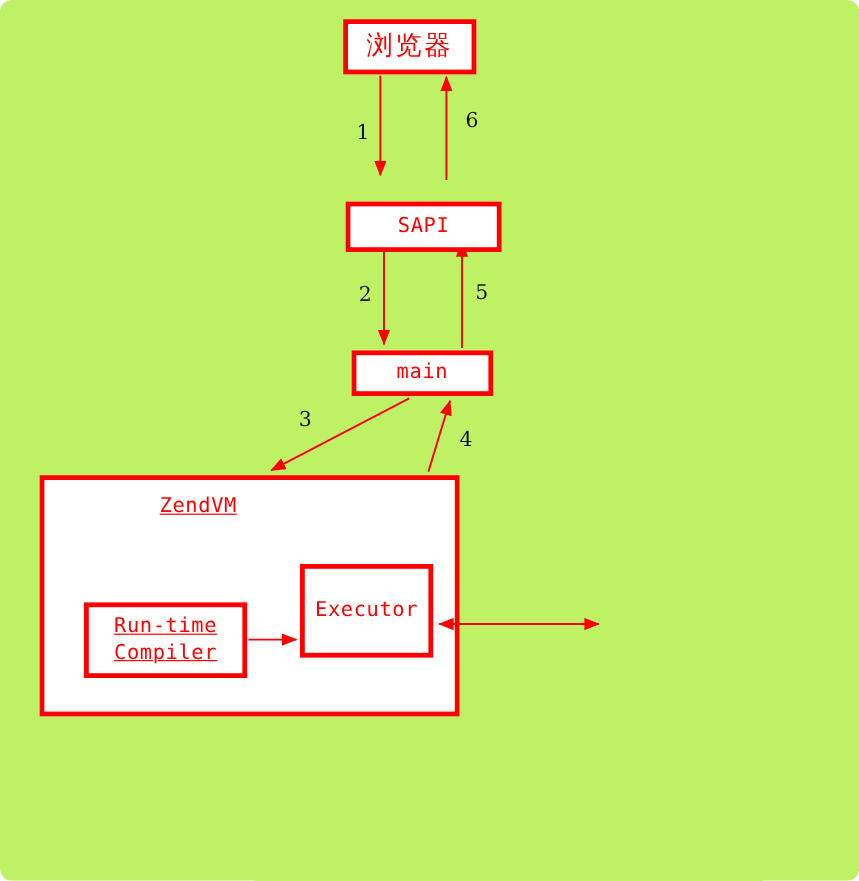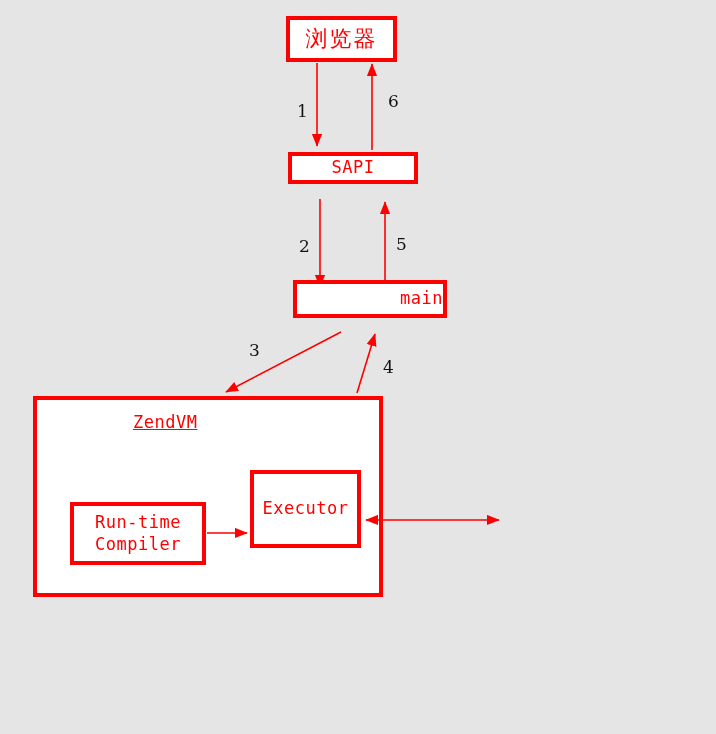--- a/index.html
+++ b/index.html
@@ -4,23 +4,24 @@
 <style>
   html, body {
     margin: 0;
     padding: 0;
     background: #ffffff;
   }
   #canvas {
     position: relative;
     width: 716px;
     height: 734px;
-    background: #e5e5e5;
+    background: #bef264;
     overflow: hidden;
     font-family: "DejaVu Sans Mono", "Liberation Mono", monospace;
+    border-radius: 10px;
   }
   .node {
     position: absolute;
     box-sizing: border-box;
     border: 4px solid #ff0000;
     background: #ffffff;
     color: #ff0000;
     display: flex;
     align-items: center;
     justify-content: center;
@@ -63,20 +64,21 @@
     left: 0;
     top: 0;
     width: 716px;
     height: 734px;
     z-index: 2;
     pointer-events: none;
   }
   .multiline {
     white-space: pre;
     text-align: center;
+    text-decoration: underline;
   }
 </style>
 </head>
 <body>
 
 <div id="canvas">
 
   <svg class="edges" viewBox="0 0 716 734">
     <defs>
       <marker id="arrowhead" markerWidth="9" markerHeight="9" refX="7.5" refY="3.2" orient="auto" markerUnits="strokeWidth">
@@ -101,25 +103,25 @@
 
     <line x1="207" y1="533" x2="247" y2="533" stroke="#ff0000" stroke-width="1.6" marker-end="url(#arrowhead)"></line>
 
     <line x1="366" y1="520" x2="499" y2="520" stroke="#ff0000" stroke-width="1.6" marker-end="url(#arrowhead)" marker-start="url(#arrowhead-start)"></line>
   </svg>
 
   <div class="node cjk" style="left:286px; top:16px; width:111px; height:46px;">
     <span>浏览器</span>
   </div>
 
-  <div class="node" style="left:288px; top:152px; width:130px; height:32px;">
+  <div class="node" style="left:288px; top:168px; width:130px; height:42px;">
     <span>SAPI</span>
   </div>
 
-  <div class="node" style="left:293px; top:280px; width:154px; height:38px;justify-content:flex-end;">
+  <div class="node" style="left:293px; top:292px; width:118px; height:38px;">
     <span>main</span>
   </div>
 
   <div class="node container-node" style="left:33px; top:396px; width:350px; height:201px;"></div>
   <div class="container-label" style="left:133px; top:412px;">ZendVM</div>
 
   <div class="node" style="left:70px; top:502px; width:136px; height:63px;">
     <span class="multiline">Run-time
 Compiler</span>
   </div>

